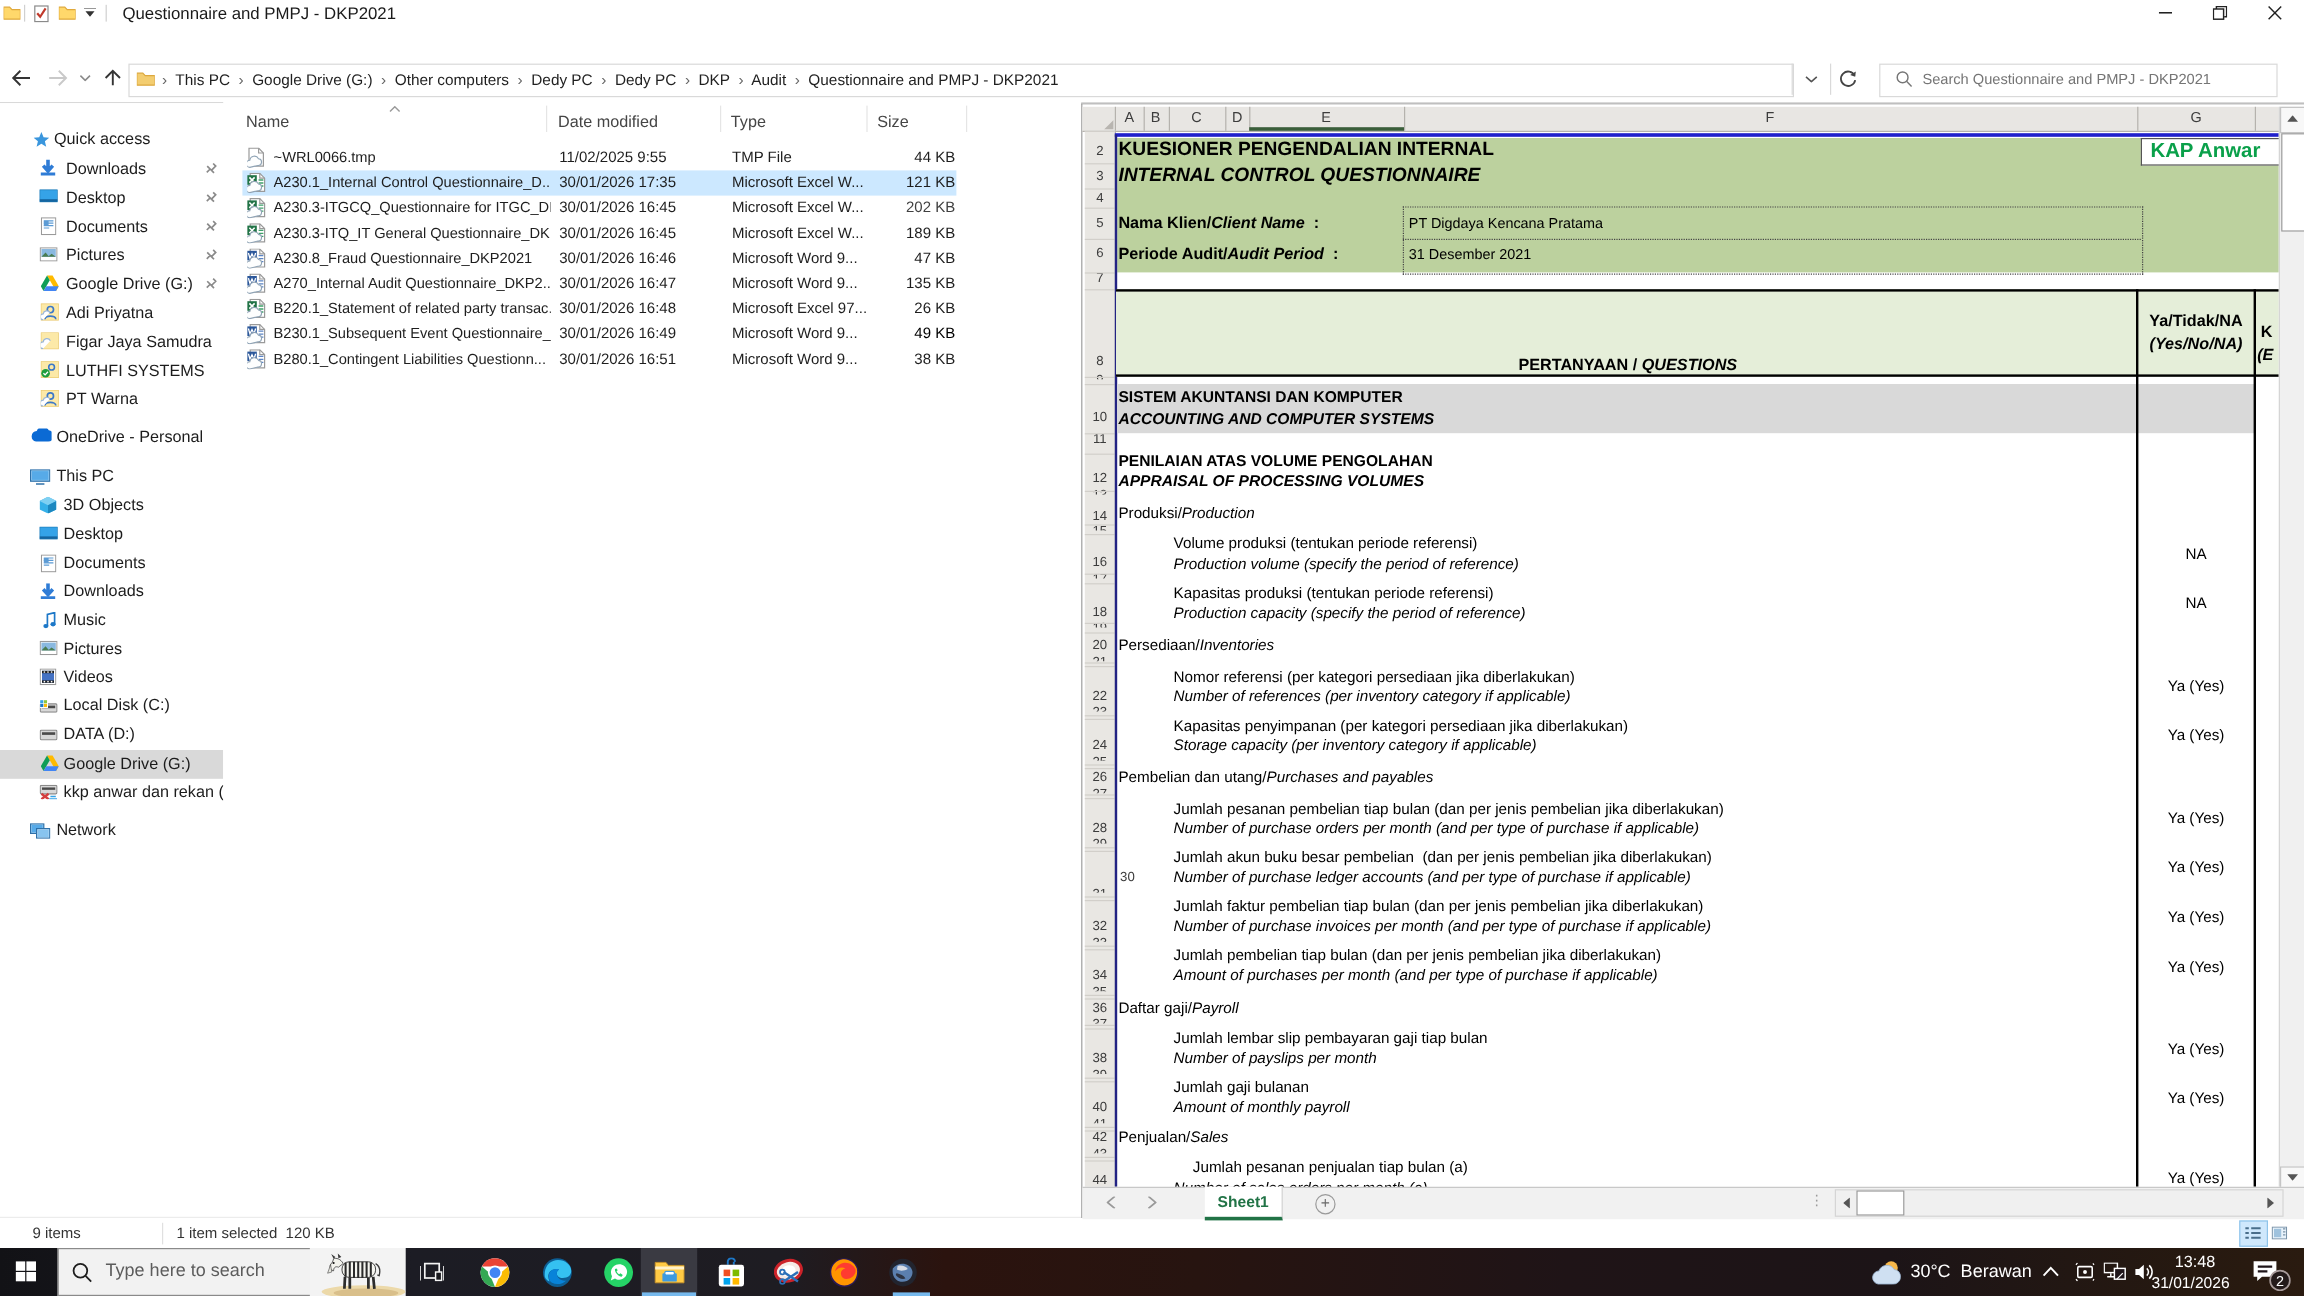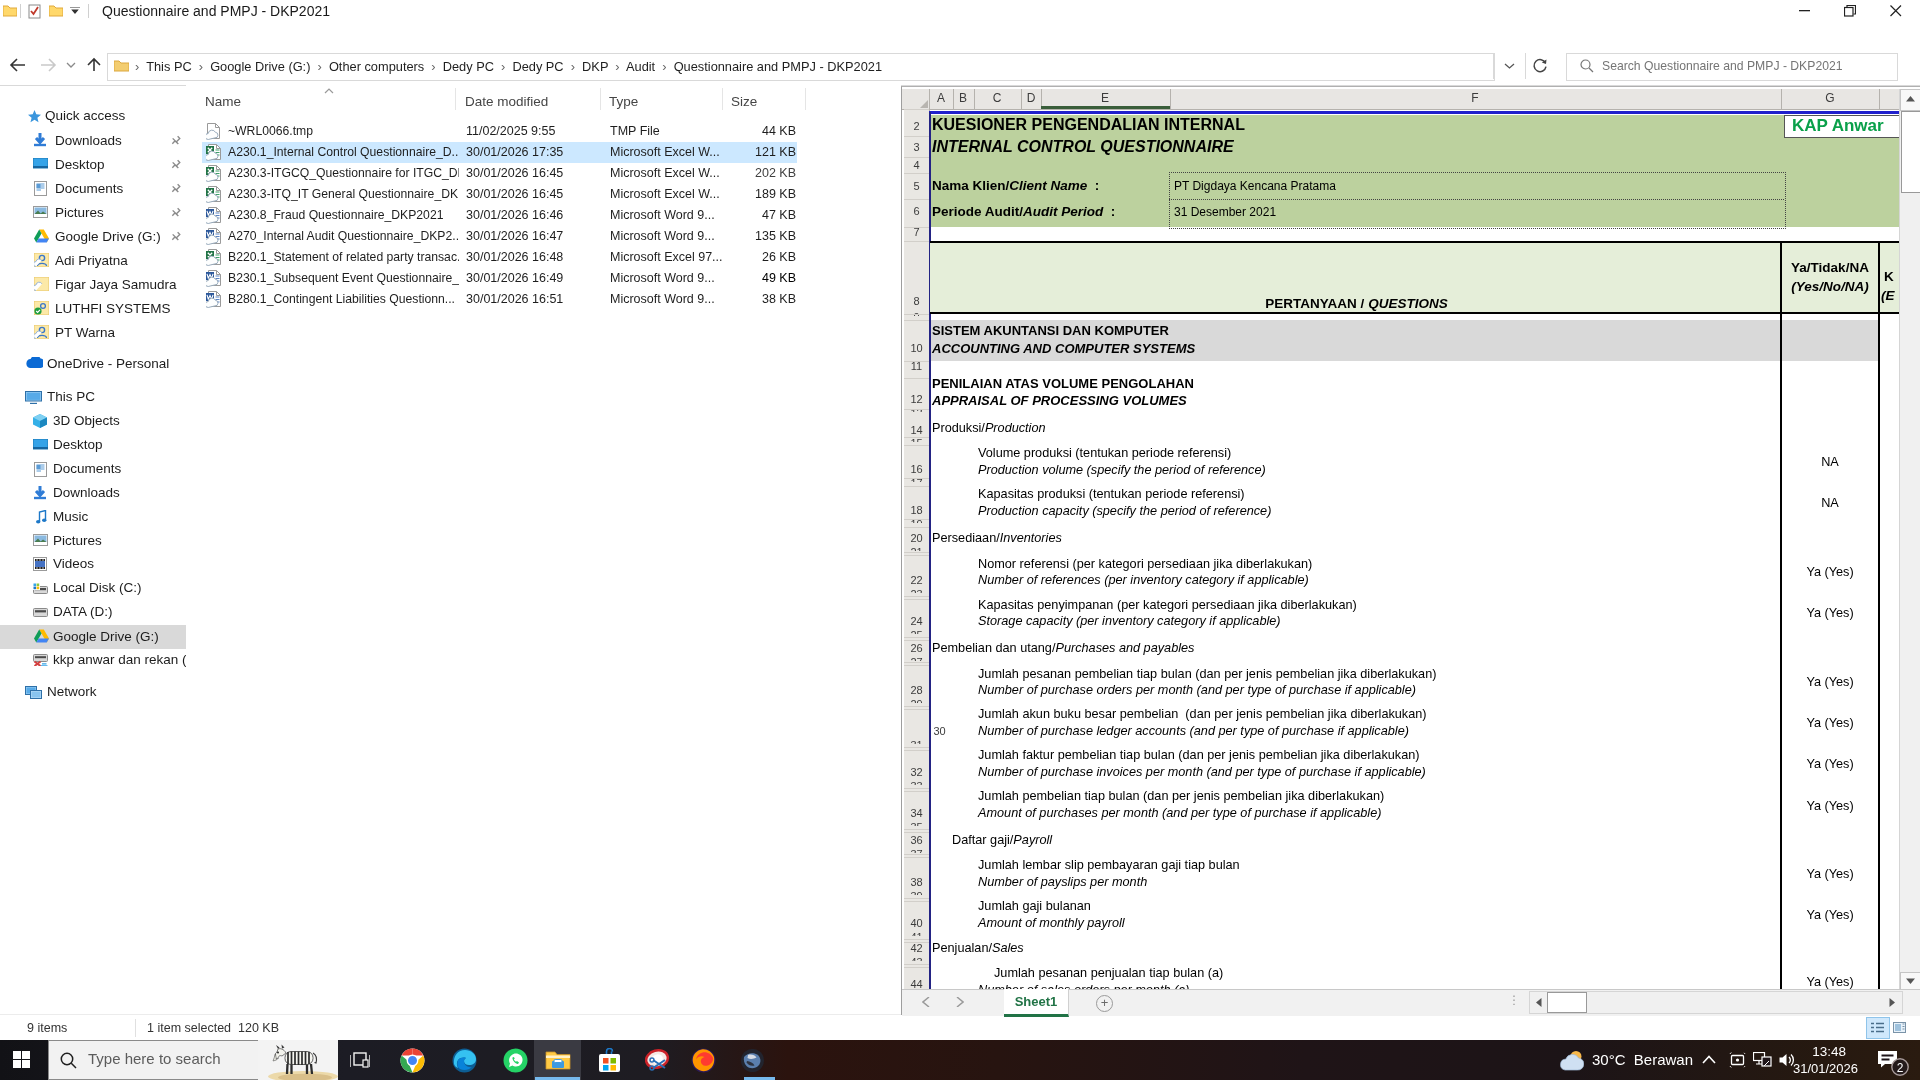--- a/index.html
+++ b/index.html
@@ -594,21 +594,21 @@
 <div class="a nw" style="left:879px;top:588px;width:98px;text-align:center;font-size:12.7px;">Ya (Yes)</div>
 <div class="a nw" style="left:76px;top:620px;font-size:12.7px;">Jumlah akun buku besar pembelian&nbsp; (dan per jenis pembelian jika diberlakukan)</div>
 <div class="a nw" style="left:76px;top:637px;font-size:12.7px;font-style:italic;">Number of purchase ledger accounts (and per type of purchase if applicable)</div>
 <div class="a nw" style="left:879px;top:629px;width:98px;text-align:center;font-size:12.7px;">Ya (Yes)</div>
 <div class="a nw" style="left:76px;top:661px;font-size:12.7px;">Jumlah faktur pembelian tiap bulan (dan per jenis pembelian jika diberlakukan)</div>
 <div class="a nw" style="left:76px;top:678px;font-size:12.7px;font-style:italic;">Number of purchase invoices per month (and per type of purchase if applicable)</div>
 <div class="a nw" style="left:879px;top:670px;width:98px;text-align:center;font-size:12.7px;">Ya (Yes)</div>
 <div class="a nw" style="left:76px;top:702px;font-size:12.7px;">Jumlah pembelian tiap bulan (dan per jenis pembelian jika diberlakukan)</div>
 <div class="a nw" style="left:76px;top:719px;font-size:12.7px;font-style:italic;">Amount of purchases per month (and per type of purchase if applicable)</div>
 <div class="a nw" style="left:879px;top:712px;width:98px;text-align:center;font-size:12.7px;">Ya (Yes)</div>
-<div class="a nw" style="left:30px;top:746px;font-size:12.7px;padding-left:20px;">Daftar gaji/<span style="font-style:italic">Payroll</span></div>
+<div class="a nw" style="left:30px;top:746px;font-size:12.7px;">Daftar gaji/<span style="font-style:italic">Payroll</span></div>
 <div class="a nw" style="left:76px;top:771px;font-size:12.7px;">Jumlah lembar slip pembayaran gaji tiap bulan</div>
 <div class="a nw" style="left:76px;top:788px;font-size:12.7px;font-style:italic;">Number of payslips per month</div>
 <div class="a nw" style="left:879px;top:780px;width:98px;text-align:center;font-size:12.7px;">Ya (Yes)</div>
 <div class="a nw" style="left:76px;top:812px;font-size:12.7px;">Jumlah gaji bulanan</div>
 <div class="a nw" style="left:76px;top:829px;font-size:12.7px;font-style:italic;">Amount of monthly payroll</div>
 <div class="a nw" style="left:879px;top:821px;width:98px;text-align:center;font-size:12.7px;">Ya (Yes)</div>
 <div class="a nw" style="left:30px;top:854px;font-size:12.7px;">Penjualan/<span style="font-style:italic">Sales</span></div>
 <div class="a nw" style="left:76px;top:879px;font-size:12.7px;margin-left:16px;">Jumlah pesanan penjualan tiap bulan (a)</div>
 <div class="a nw" style="left:76px;top:896px;font-size:12.7px;font-style:italic;">Number of sales orders per month (a)</div>
 <div class="a nw" style="left:879px;top:888px;width:98px;text-align:center;font-size:12.7px;">Ya (Yes)</div>

